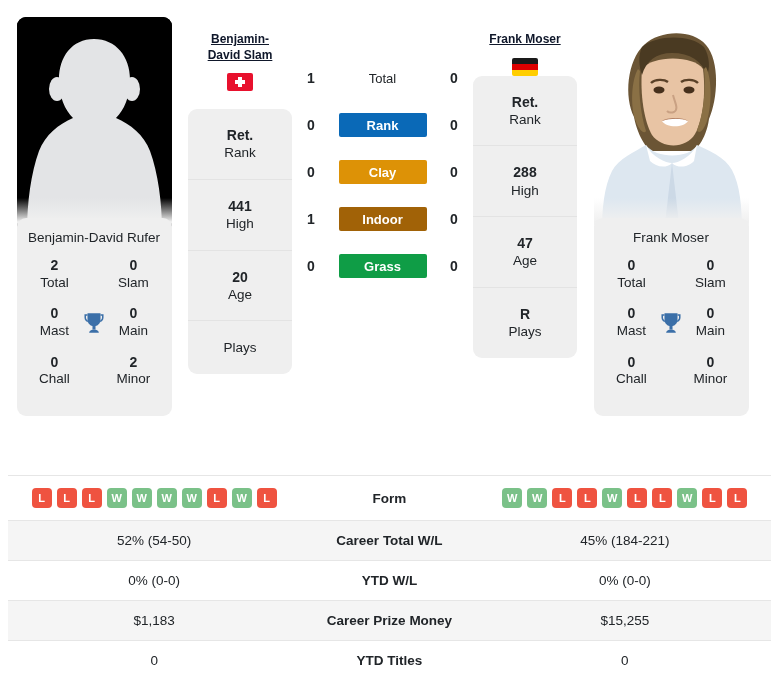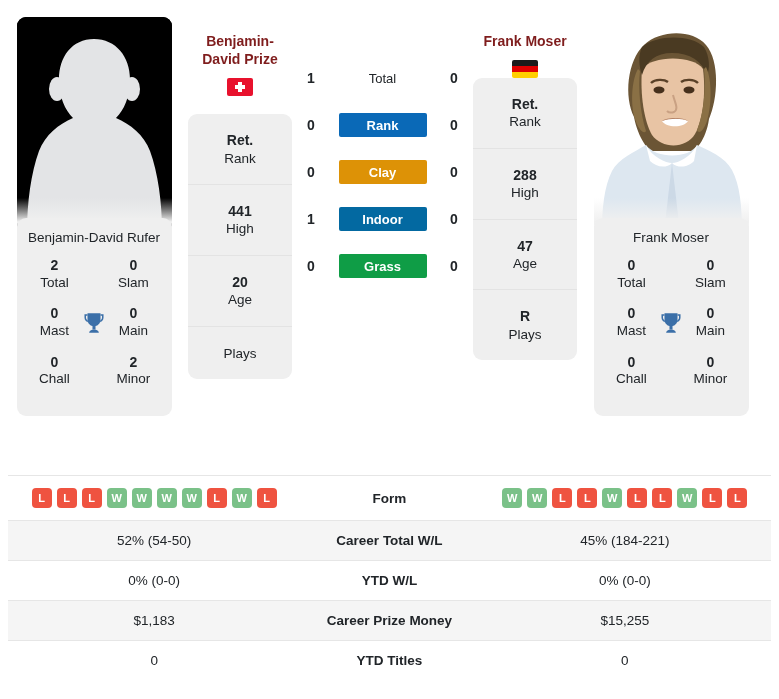--- a/index.html
+++ b/index.html
@@ -58,22 +58,23 @@
   .tcell .k { font-size: 13.5px; color: #212529; }
   .trophy-icon {
     position: absolute; left: 50%; top: 50%;
     transform: translate(-50%, -50%);
     width: 26px; height: 26px;
   }
 
   
   .name-block { padding-top: 22px; text-align: center; }
   .pl-name {
-    font-size: 14px; font-weight: bold; line-height: 1.3;
-    color: #7f1d1d;
+    font-size: 12px; font-weight: bold; line-height: 1.3;
+    color: #0f172a;
+    text-decoration: underline;
   }
   .flag { width: 26px; height: 18px; margin: 10px auto 0 auto; border-radius: 2px; overflow: hidden; display: block; }
 
   
   .rank-stack { width: 104px; margin: 0 auto; }
   .rank-cell {
     background: #efefef;
     padding: 17px 4px;
     text-align: center;
     line-height: 1.3;
@@ -181,21 +182,21 @@
             <path d="M7.5 21 C7.5 19.2 9.4 18 12 18 C14.6 18 16.5 19.2 16.5 21 Z" fill="#3b6fa8"></path>
           </svg>
         </div>
       </div>
     </div>
 
     <div class="col-name">
       <div class="name-block">
         <div class="pl-name">
           <div>Benjamin-</div>
-          <div>David Prize</div>
+          <div>David Slam</div>
         </div>
         <svg class="flag" viewBox="0 0 26 18">
           <rect width="26" height="18" fill="#e8112d"></rect>
           <rect x="11" y="4" width="4" height="10" fill="#ffffff"></rect>
           <rect x="8" y="7" width="10" height="4" fill="#ffffff"></rect>
         </svg>
       </div>
 
       <div class="rank-stack" style="margin-top:18px;">
         <div class="rank-cell">
@@ -229,21 +230,21 @@
             <div class="surf-badge" style="background: rgb(10, 105, 183);">Rank</div>
             <div class="surf-score">0</div>
           </div>
           <div class="surf-row">
             <div class="surf-score">0</div>
             <div class="surf-badge" style="background: rgb(221, 146, 6);">Clay</div>
             <div class="surf-score">0</div>
           </div>
           <div class="surf-row">
             <div class="surf-score">1</div>
-            <div class="surf-badge" style="background: #0369a1;">Indoor</div>
+            <div class="surf-badge" style="background: #a16207;">Indoor</div>
             <div class="surf-score">0</div>
           </div>
           <div class="surf-row">
             <div class="surf-score">0</div>
             <div class="surf-badge" style="background: rgb(15, 157, 70);">Grass</div>
             <div class="surf-score">0</div>
           </div>
         </div>
     </div>
 

